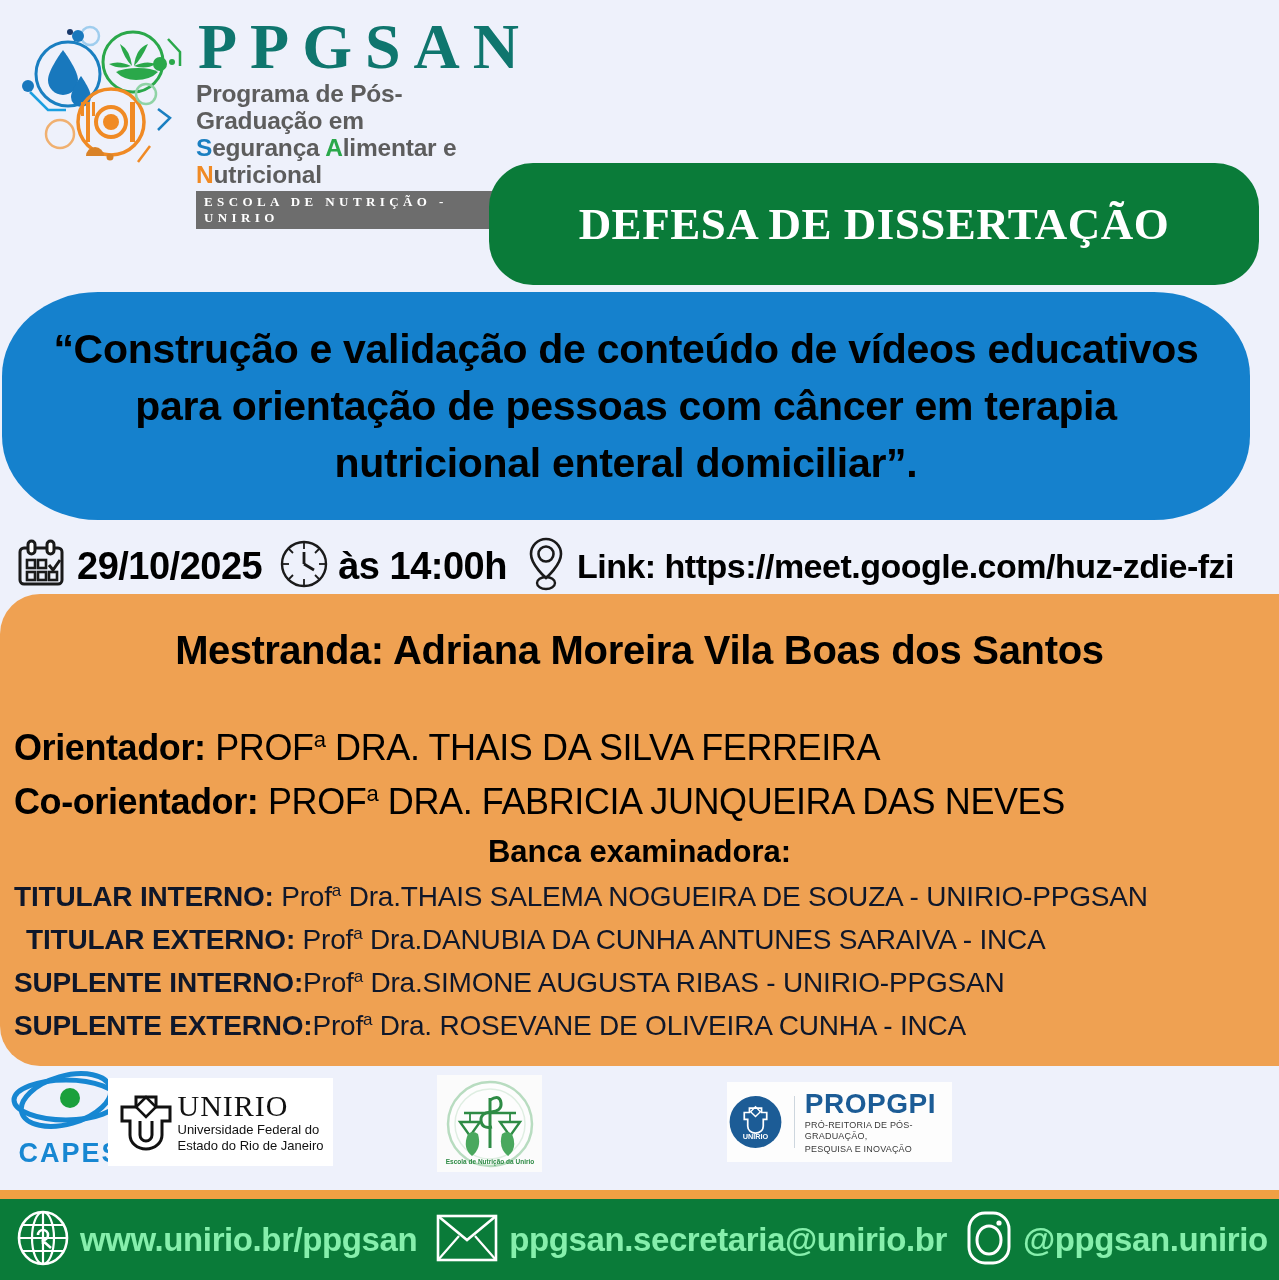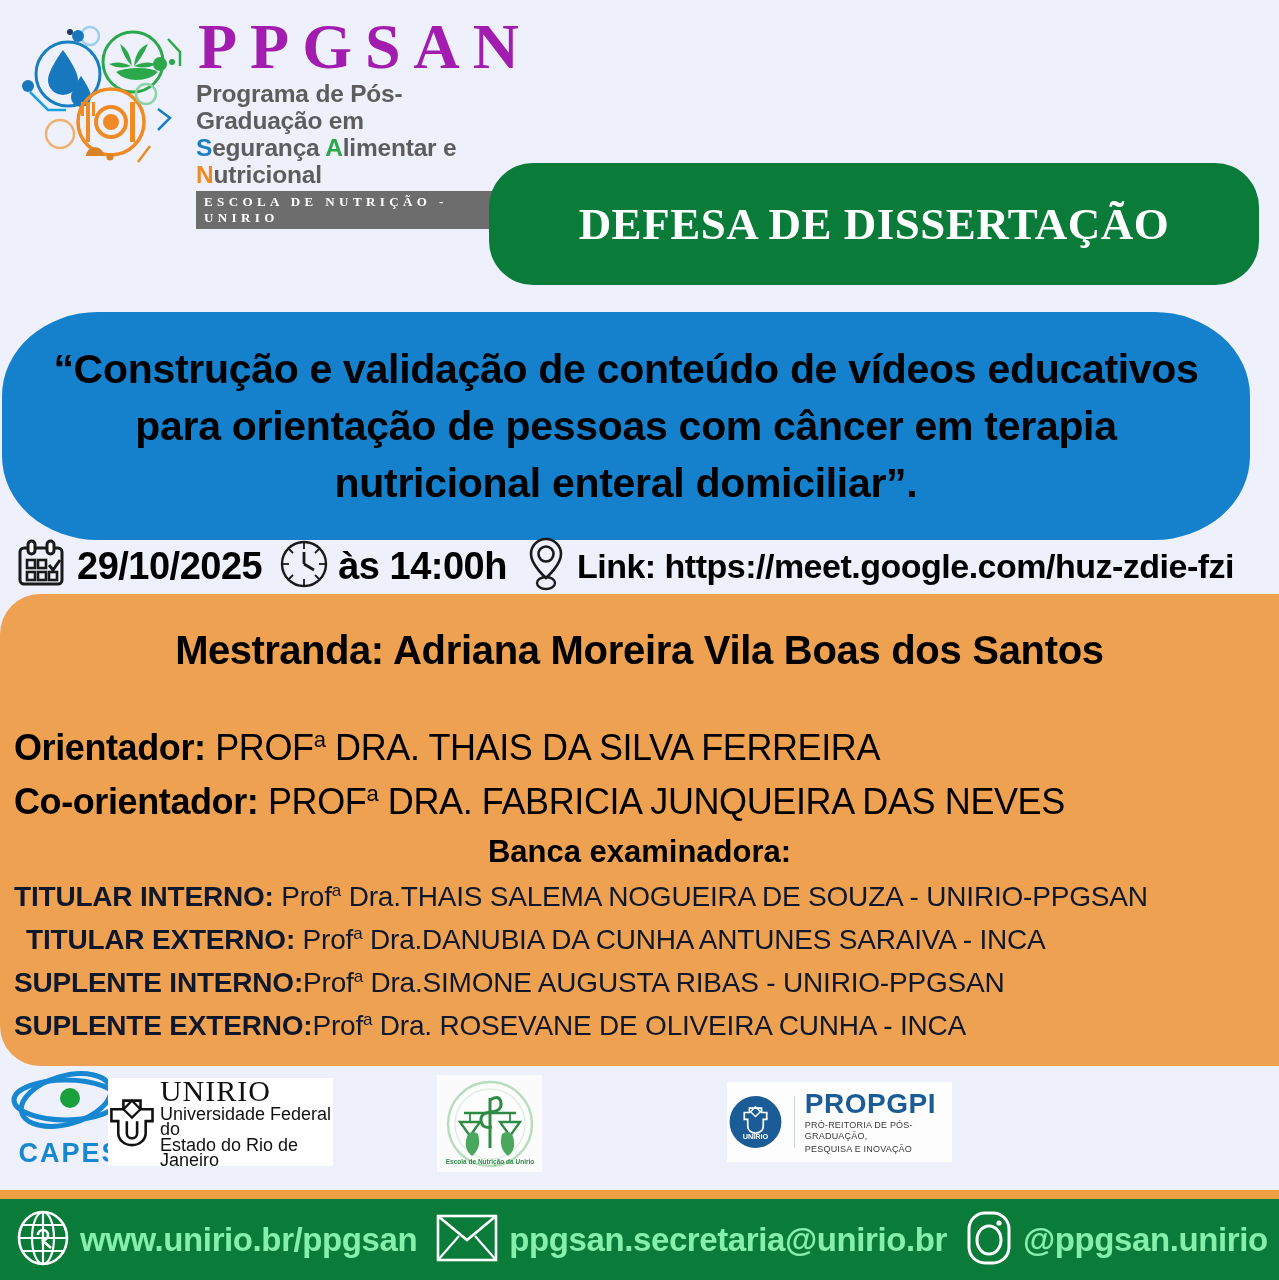--- a/index.html
+++ b/index.html
@@ -10,21 +10,21 @@
     overflow:hidden;position:relative;
   }
   .poster{position:relative;width:1279px;height:1280px;background:#eef1fb;overflow:hidden;}
 
   
   .logo-row{position:absolute;left:0;top:0;width:540px;height:170px;}
   .logo-mark{position:absolute;left:18px;top:14px;width:180px;height:150px;}
   .logo-text{position:absolute;left:196px;top:16px;width:330px;}
   .ppgsan-word{
     font-family:"Liberation Serif", serif;
-    font-size:64px;font-weight:700;color:#a21caf;
+    font-size:64px;font-weight:700;color:#0f766e;
     letter-spacing:13px;line-height:62px;margin:0;padding-left:2px;
   }
   .ppg-line1{font-size:24.5px;font-weight:700;color:#5d5d5d;line-height:27px;letter-spacing:-0.2px;margin-top:2px;}
   .ppg-line2{font-size:24.5px;font-weight:700;line-height:27px;color:#5d5d5d;letter-spacing:-0.2px;}
   .ppg-line2 .b{color:#1a7fc1;}
   .ppg-line2 .g{color:#2aa84a;}
   .ppg-line2 .o{color:#f08a24;}
   .ppg-escola{
     margin-top:3px;background:#6d6d6d;color:#fff;font-size:13px;font-weight:700;
     letter-spacing:4.4px;padding:3px 0 3px 8px;width:300px;box-sizing:border-box;font-family:Liberation Serif, serif;
@@ -37,21 +37,21 @@
     display:flex;align-items:center;justify-content:center;
   }
   .defesa span{
     font-family:"Liberation Serif", serif;
     color:#ffffff;font-weight:700;font-size:45px;letter-spacing:0.5px;
     text-align:left;
   }
 
   
   .titleblock{
-    position:absolute;left:2px;top:312px;width:1248px;height:228px;
+    position:absolute;left:2px;top:292px;width:1248px;height:228px;
     background:#1581cd;border-radius:96px/84px;
     display:flex;align-items:center;justify-content:center;
   }
   .titleblock .txt{
     color:#000;font-weight:700;font-size:41px;line-height:57px;
     text-align:center;width:1190px;letter-spacing:-0.3px;
   }
 
   
   .inforow{position:absolute;left:0;top:534px;width:1279px;height:64px;display:flex;align-items:center;}
@@ -95,21 +95,21 @@
   .sp{position:absolute;display:flex;align-items:center;}
   .sp-unirio{left:108px;top:8px;width:225px;height:88px;background:#ffffff;
              display:flex;align-items:center;justify-content:center;}
   .sp-escola{left:437px;top:5px;width:105px;height:97px;background:#fbfbfb;
              display:flex;align-items:center;justify-content:center;}
   .sp-propgpi{left:727px;top:12px;width:225px;height:80px;background:#fdfdfd;
              display:flex;align-items:center;}
   .sp-capes{left:1060px;top:6px;width:140px;height:96px;}
 
   .unirio-name{font-family:"Liberation Serif", serif;font-size:30px;letter-spacing:1px;color:#111;line-height:30px;}
-  .unirio-sub{font-size:18px;color:#111;line-height:15px;margin-top:1px;}
+  .unirio-sub{font-size:13px;color:#111;line-height:15px;margin-top:1px;}
   .propgpi-word{color:#1c5c96;font-size:28px;font-weight:700;letter-spacing:0.5px;line-height:28px;}
   .propgpi-sub{color:#3a3a3a;font-size:9px;line-height:11px;letter-spacing:0.2px;margin-top:2px;}
   .capes-word{color:#1787d2;font-size:27px;font-weight:700;letter-spacing:2px;text-align:center;margin-top:-2px;}
 
   
   .footbar-orange{position:absolute;left:0;top:1190px;width:1279px;height:9px;background:#f0a043;}
   .footbar{
     position:absolute;left:0;top:1199px;width:1279px;height:81px;background:#0a7b39;
     display:flex;align-items:center;
   }

